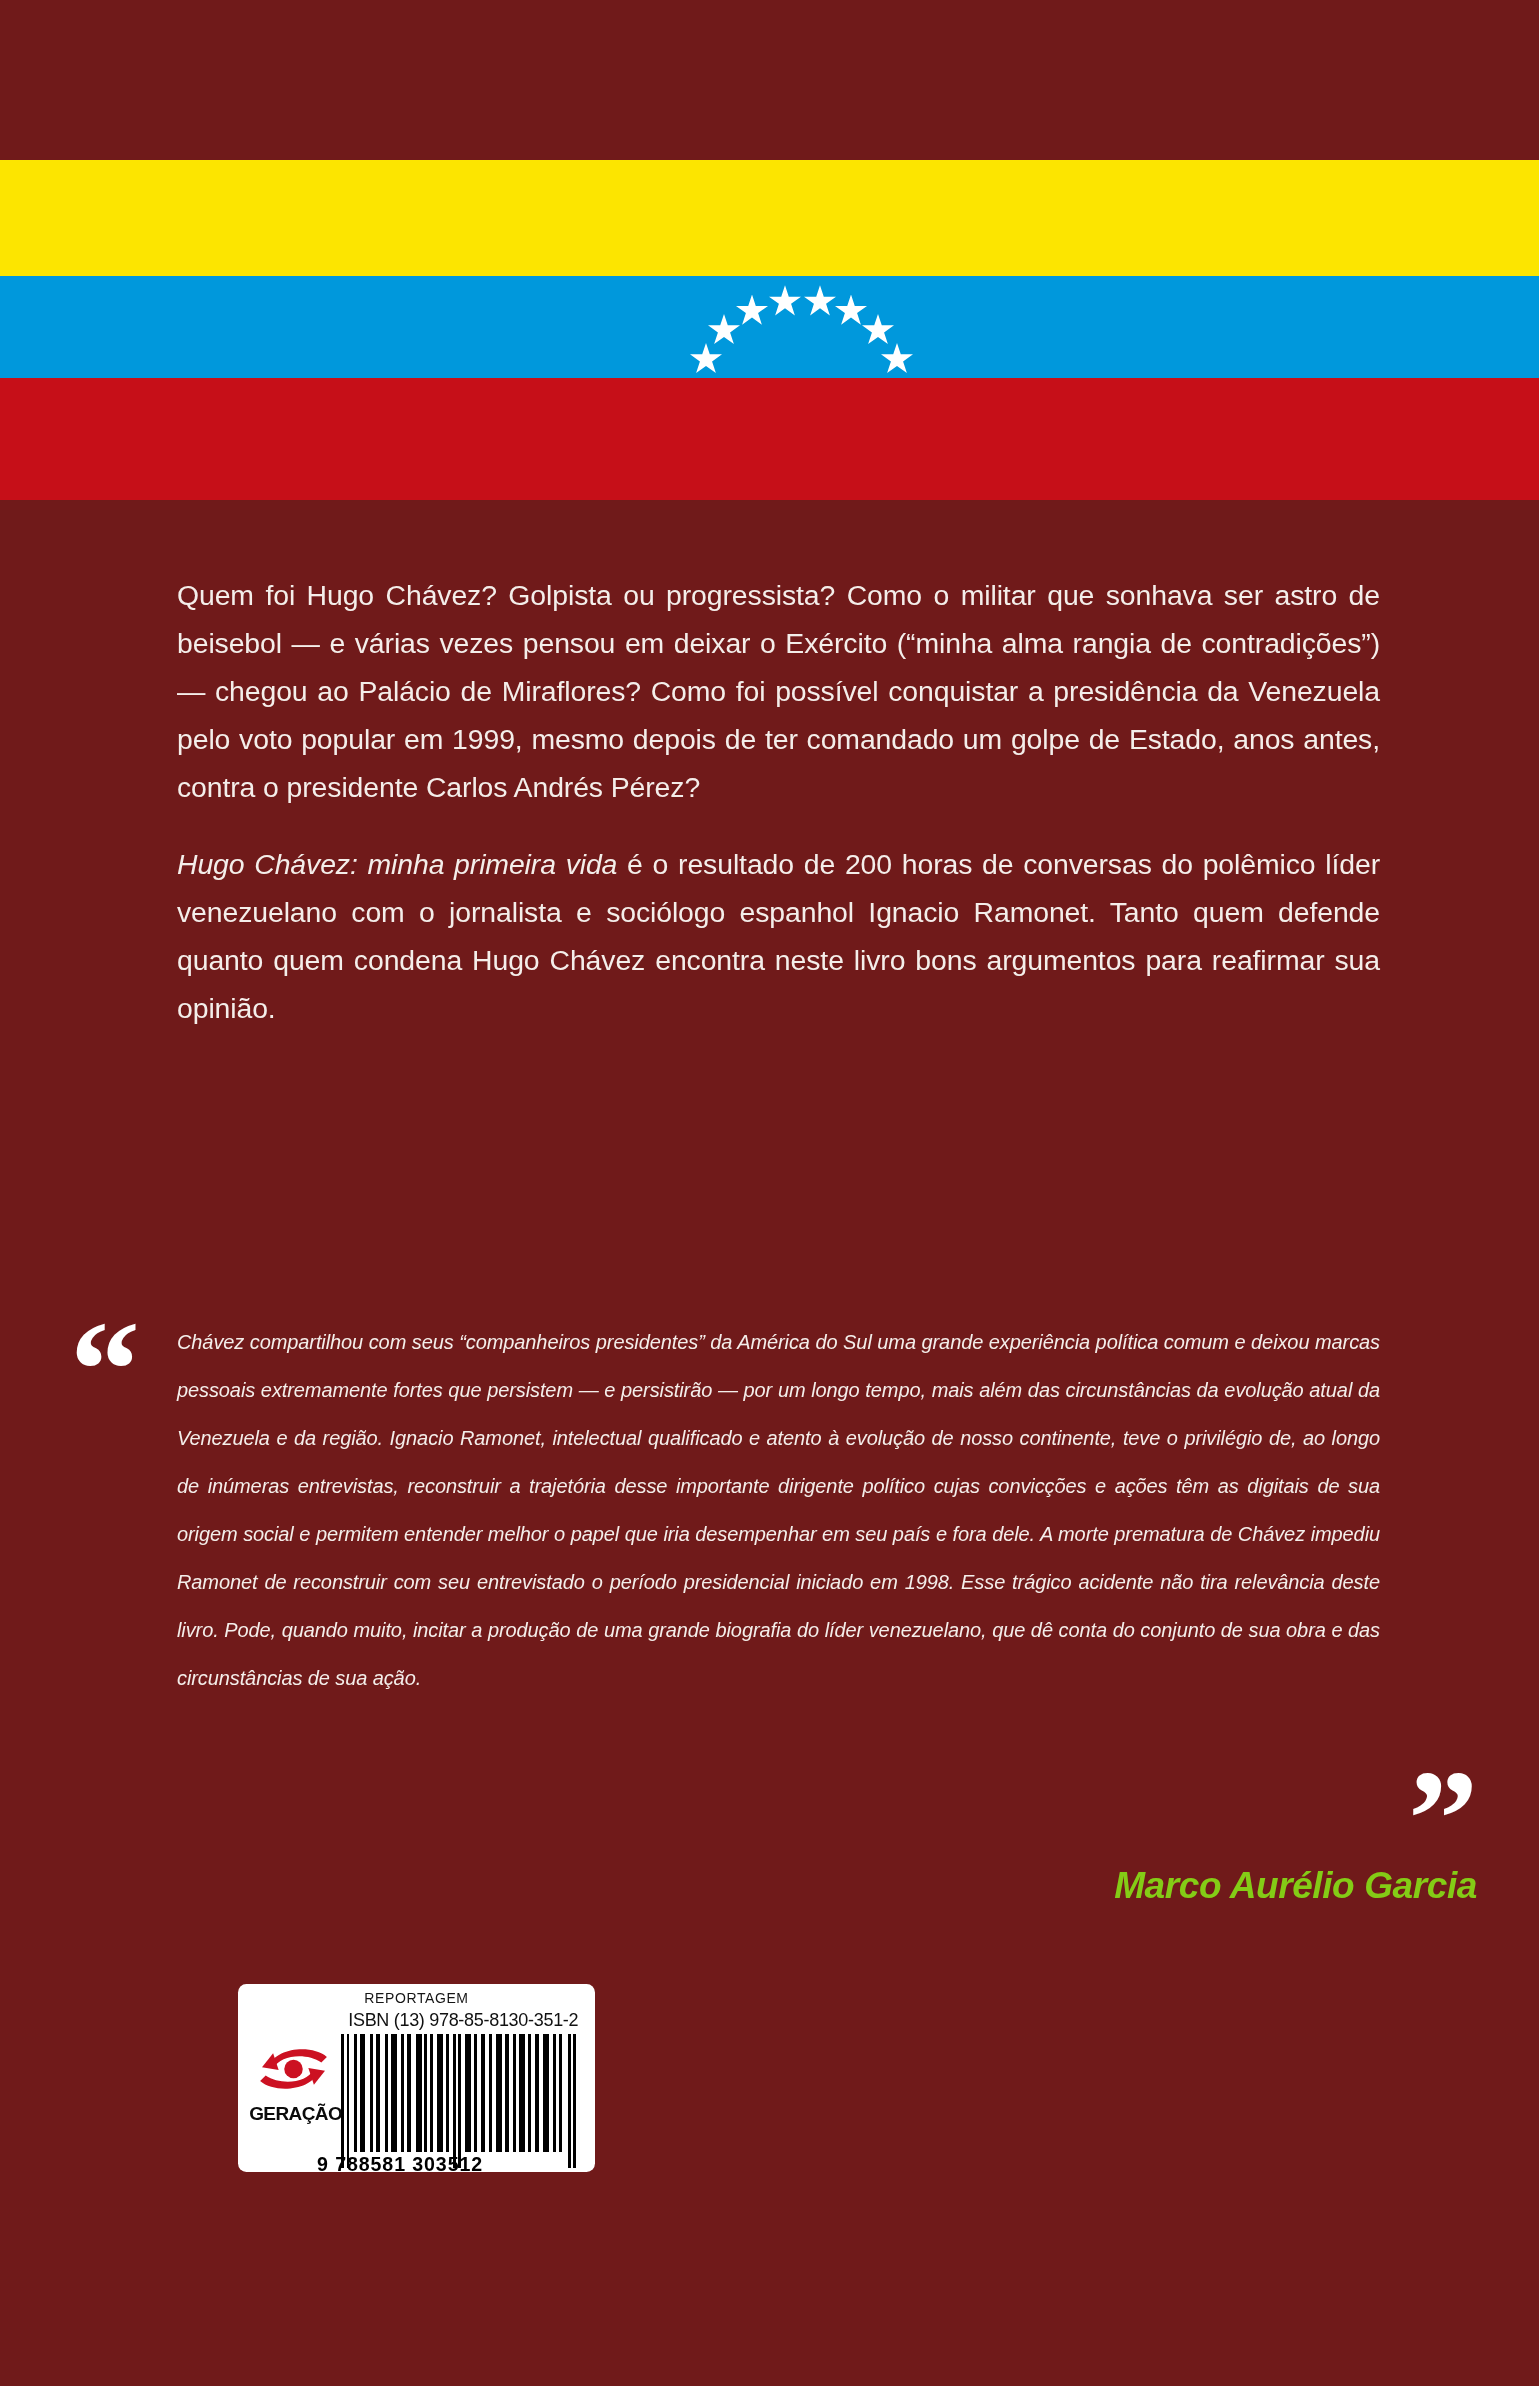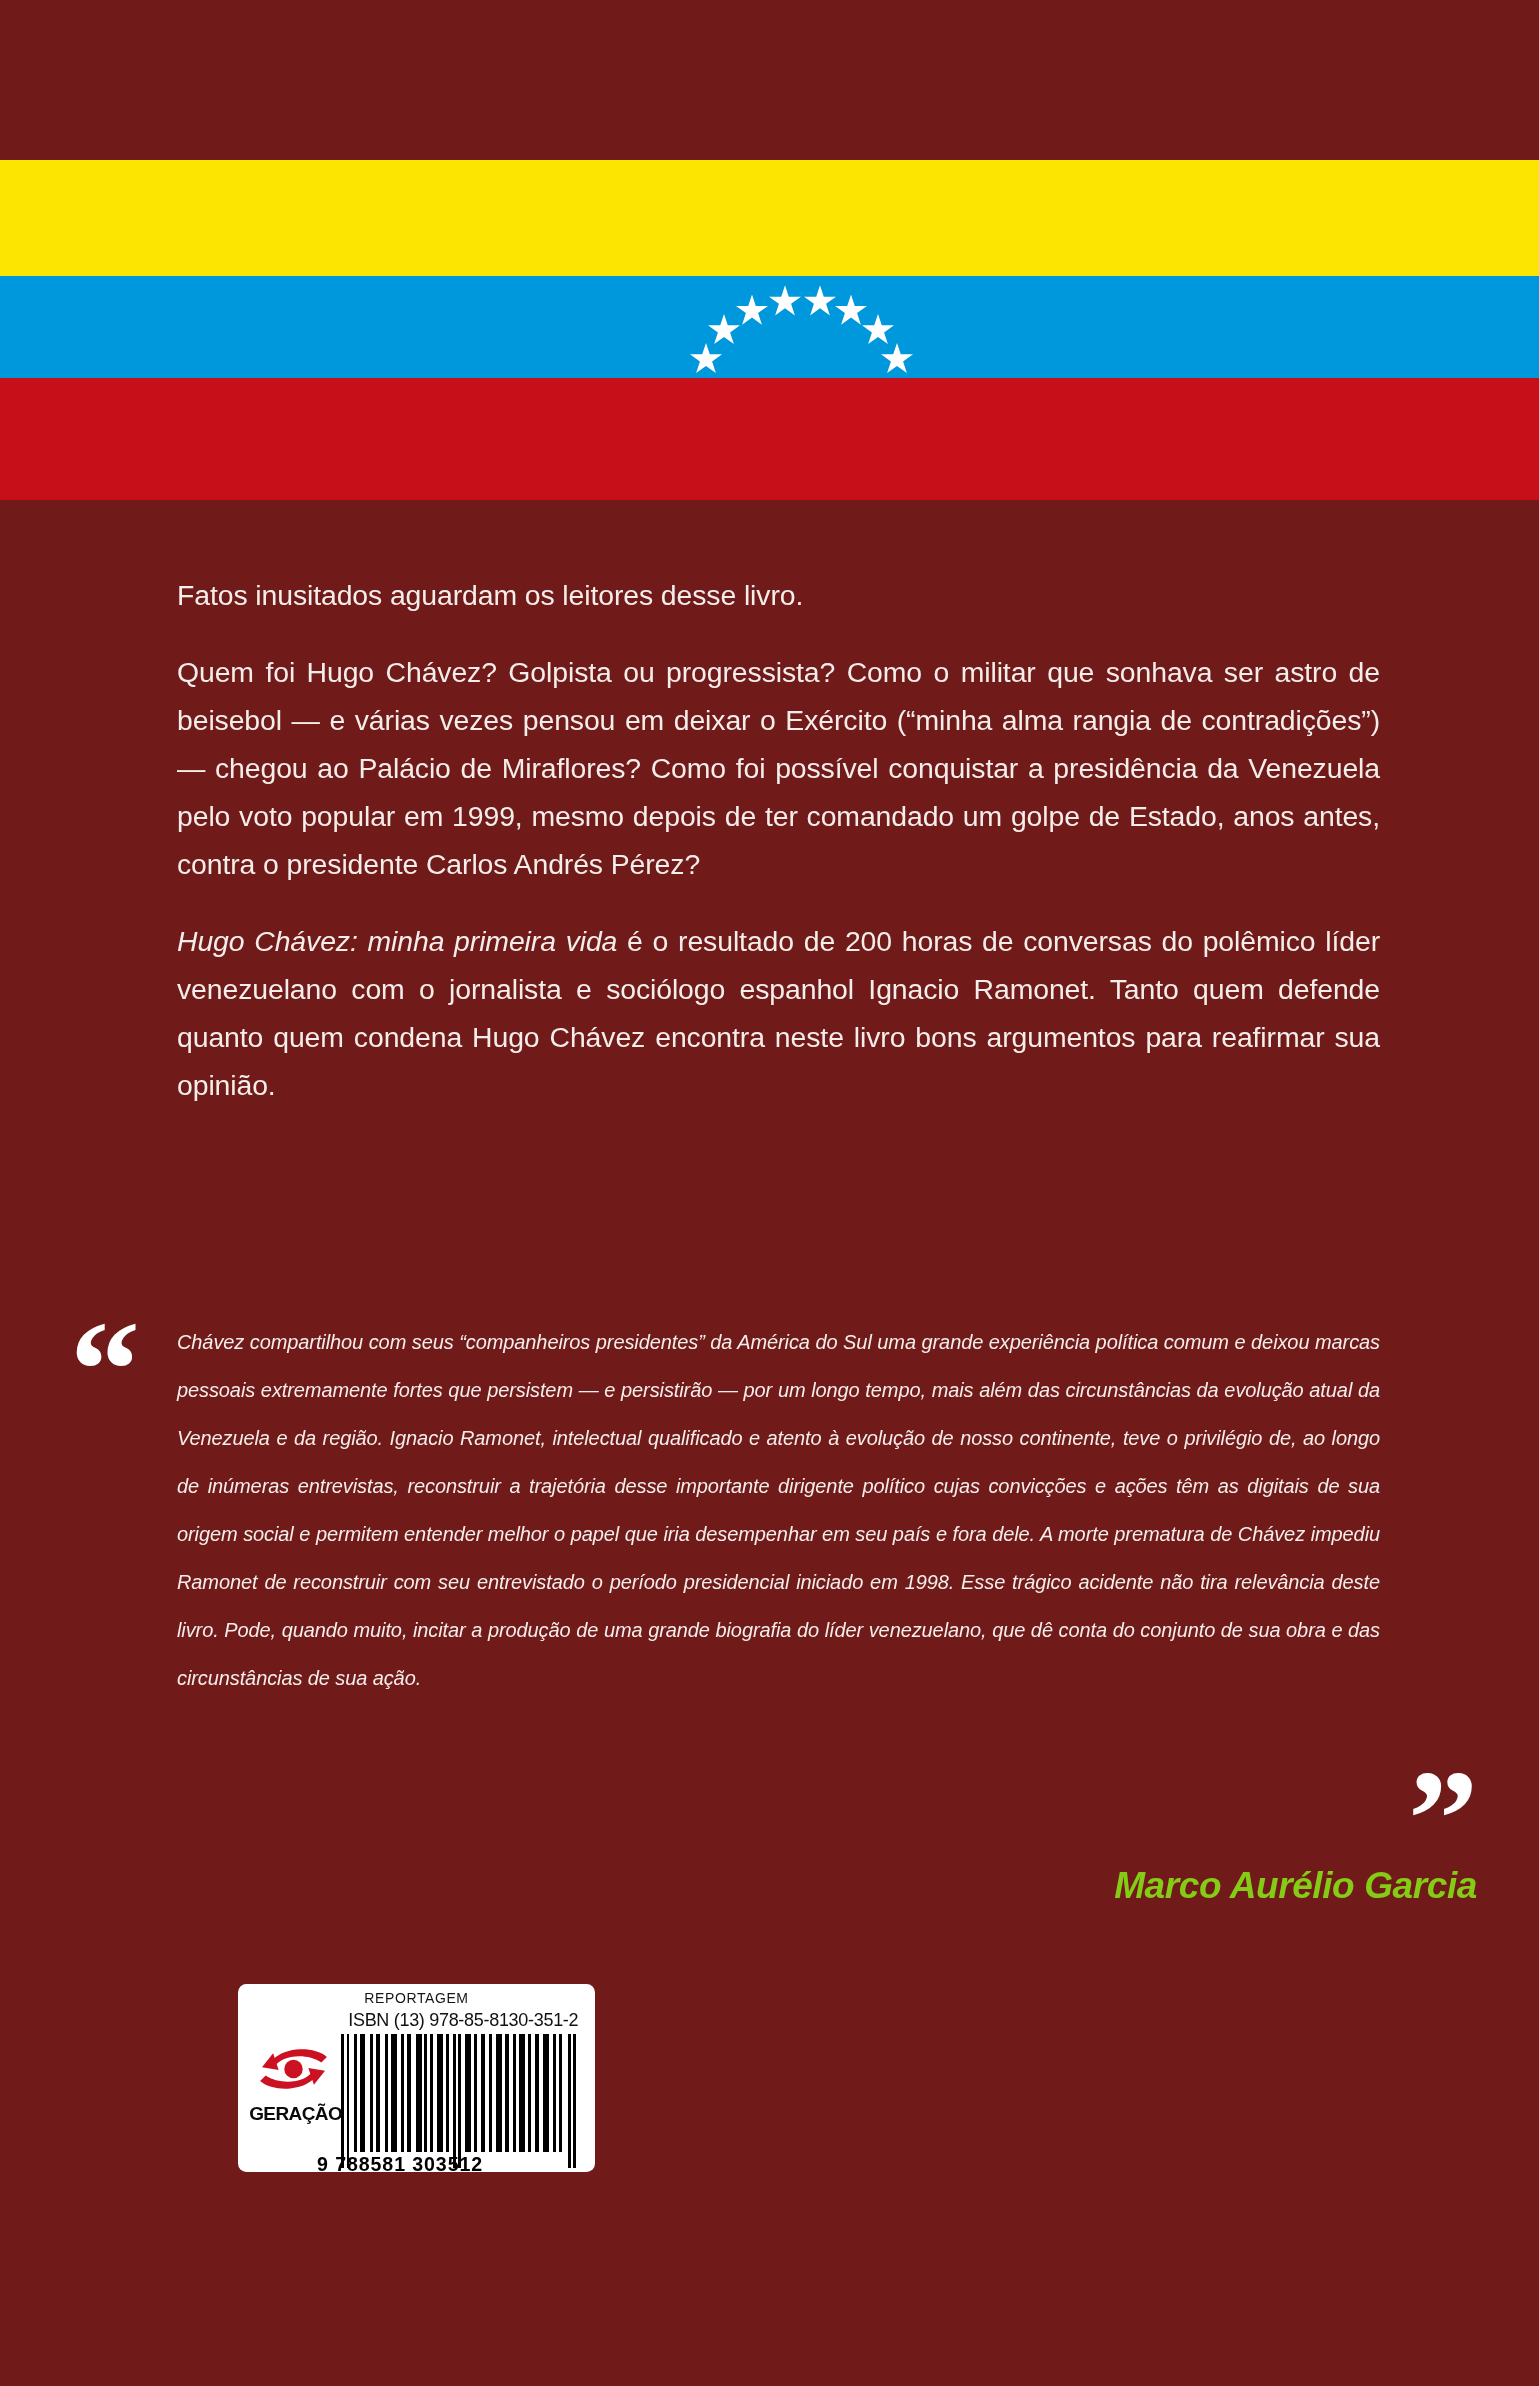--- a/index.html
+++ b/index.html
@@ -200,21 +200,20 @@
       <div class="star" style="left:736px; top:18.6px;"></div>
       <div class="star" style="left:769px; top:9.3px;"></div>
       <div class="star" style="left:804px; top:9.3px;"></div>
       <div class="star" style="left:835px; top:18.6px;"></div>
       <div class="star" style="left:862px; top:38px;"></div>
       <div class="star" style="left:881px; top:67px;"></div>
     </div>
   </div>
 
   <div class="copy">
-    <p class="nojust">Fatos inusitados aguardam os leitores desse livro.</p>
     <p>Quem foi Hugo Chávez? Golpista ou progressista? Como o militar que sonhava ser astro de beisebol — e várias vezes pensou em deixar o Exército (“minha alma rangia de contradições”) — chegou ao Palácio de Miraflores? Como foi possível conquistar a presidência da Venezuela pelo voto popular em 1999, mesmo depois de ter comandado um golpe de Estado, anos antes, contra o presidente Carlos Andrés Pérez?</p>
     <p><em>Hugo Chávez: minha primeira vida</em><span> é o resultado de 200 horas de conversas do polêmico líder venezuelano com o jornalista e sociólogo espanhol Ignacio Ramonet. Tanto quem defende quanto quem condena Hugo Chávez encontra neste livro bons argumentos para reafirmar sua opinião.</span></p>
   </div>
 
   <div class="quote-block">
     <div class="qmark qmark-open">“</div>
     <div class="quote-text">Chávez compartilhou com seus “companheiros presidentes” da América do Sul uma grande experiência política comum e deixou marcas pessoais extremamente fortes que persistem — e persistirão — por um longo tempo, mais além das circunstâncias da evolução atual da Venezuela e da região. Ignacio Ramonet, intelectual qualificado e atento à evolução de nosso continente, teve o privilégio de, ao longo de inúmeras entrevistas, reconstruir a trajetória desse importante dirigente político cujas convicções e ações têm as digitais de sua origem social e permitem entender melhor o papel que iria desempenhar em seu país e fora dele. A morte prematura de Chávez impediu Ramonet de reconstruir com seu entrevistado o período presidencial iniciado em 1998. Esse trágico acidente não tira relevância deste livro. Pode, quando muito, incitar a produção de uma grande biografia do líder venezuelano, que dê conta do conjunto de sua obra e das circunstâncias de sua ação.</div>
     <div class="qmark qmark-close">”</div>
     <div class="quote-attrib">Marco Aurélio Garcia</div>
   </div>

